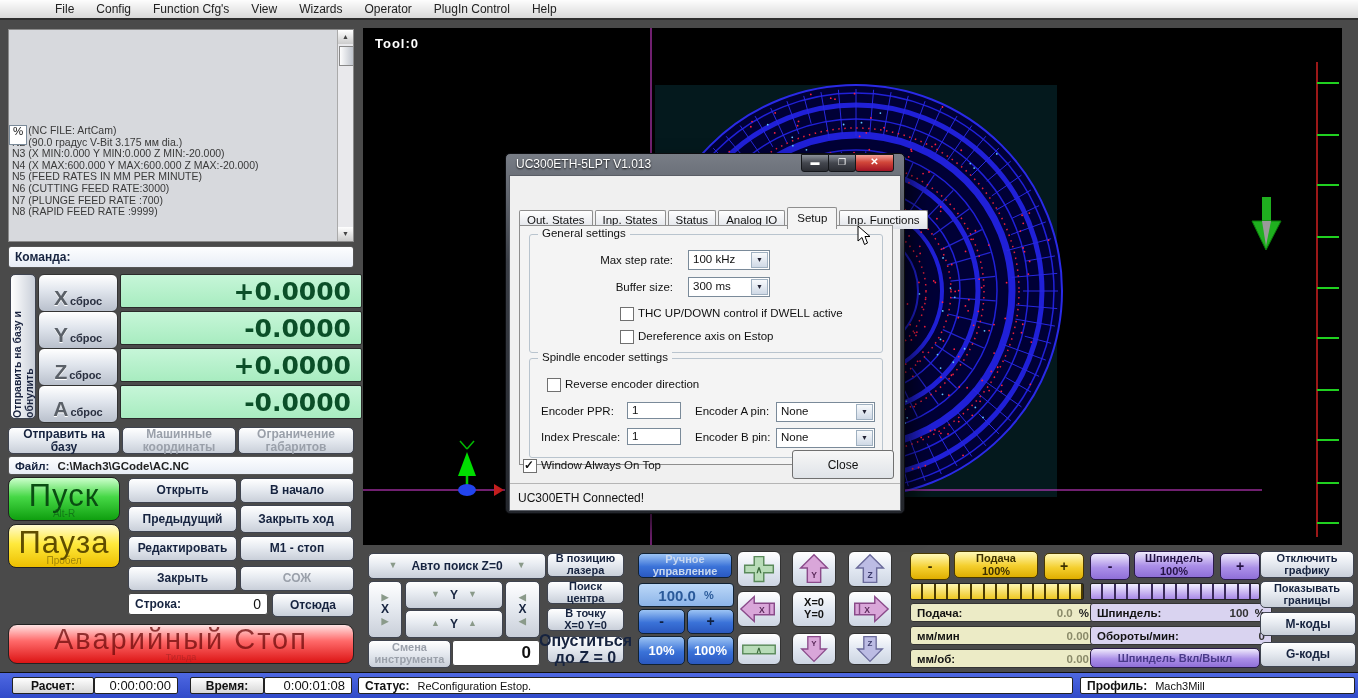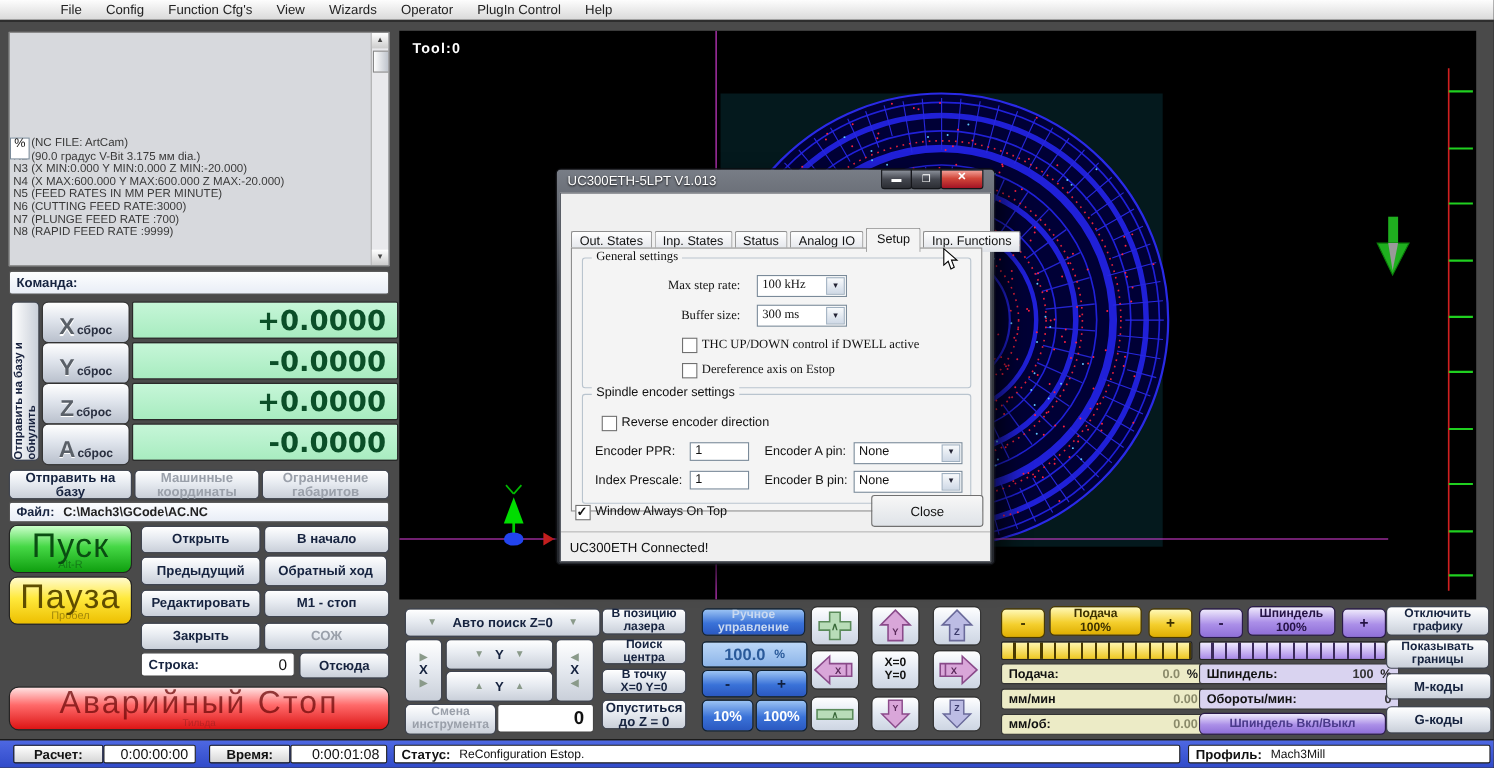--- a/index.html
+++ b/index.html
@@ -162,21 +162,21 @@
     <span class="t">Пуск</span>
       <span class="h">Alt-R</span>
   </div>
   <div id="btn-pause" class="bigbtn abs" style="left:8px;top:524px;width:110px;height:42px;">
     <span class="t">Пауза</span>
       <span class="h">Пробел</span>
   </div>
   <div class="sbtn abs" style="left:128px;top:478px;width:107px;height:23px;">Открыть</div>
   <div class="sbtn abs" style="left:240px;top:478px;width:112px;height:23px;">В начало</div>
   <div class="sbtn abs" style="left:128px;top:506px;width:107px;height:24px;">Предыдущий</div>
-  <div class="sbtn abs" style="left:240px;top:505px;width:112px;height:28px;padding:0 10px;box-sizing:border-box;">Обратный ход</div>
+  <div class="sbtn abs" style="left:240px;top:505px;width:112px;height:28px;padding:0 10px;box-sizing:border-box;">Закрыть ход</div>
   <div class="sbtn abs" style="left:128px;top:536px;width:107px;height:23px;">Редактировать</div>
   <div class="sbtn abs" style="left:240px;top:536px;width:112px;height:23px;">M1 - стоп</div>
   <div class="sbtn abs" style="left:128px;top:566px;width:107px;height:23px;">Закрыть</div>
   <div class="sbtn dis abs" style="left:240px;top:566px;width:112px;height:23px;">СОЖ</div>
   <div class="abs" style="left:128px;top:593px;width:140px;height:22px;background:#fff;border:1px solid #444;border-radius:3px;display:flex;align-items:center;padding:0 6px;box-sizing:border-box;">
     <b style="font-size:12px;color:#16233f;">Строка:</b>
     <span style="margin-left:auto;font-size:14px;color:#111;">0</span>
   </div>
   <div class="sbtn abs" style="left:272px;top:593px;width:80px;height:22px;">Отсюда</div>
 
@@ -771,21 +771,21 @@
   <div id="dlg">
     <span id="dlg-title">UC300ETH-5LPT V1.013</span>
     <div class="winbtn" style="left:295px;width:26px;">▬</div>
     <div class="winbtn" style="left:322px;width:26px;">❐</div>
     <div class="winbtn" id="wb-close" style="left:349px;width:37px;">✕</div>
     <div id="dlg-body">
       <div style="position:absolute;left:9px;top:31px;white-space:nowrap;">
         <span class="tab">Out. States</span><span class="tab">Inp. States</span><span class="tab">Status</span><span class="tab">Analog IO</span><span class="tab active">Setup</span><span class="tab">Inp. Functions</span>
       </div>
       <div id="tabpage">
-        <div class="grp" style="left:9px;top:8px;width:352px;height:117px;font-family:Liberation Serif, serif;">
+        <div class="grp" style="left:9px;top:8px;width:352px;height:117px;">
           <span class="legend">General settings</span>
           <span class="dlbl" style="left:10px;top:19px;width:133px;text-align:right;">Max step rate:</span>
           <div class="sel" style="left:158px;top:15px;width:80px;">
             <div class="txt">100 kHz</div>
             <div class="dd">▼</div>
           </div>
           <span class="dlbl" style="left:10px;top:46px;width:133px;text-align:right;">Buffer size:</span>
           <div class="sel" style="left:158px;top:42px;width:80px;">
             <div class="txt">300 ms</div>
             <div class="dd">▼</div>
@@ -852,21 +852,21 @@
       <span class="arrgl">◀</span>
         <span>X</span>
         <span class="arrgl">◀</span>
     </div>
     <div class="sbtn dis abs" style="left:8px;top:92px;width:81px;height:26px;font-size:11px;">Смена инструмента</div>
     <div class="abs" style="left:92px;top:92px;width:88px;height:26px;background:#fff;border:1px solid #444;border-radius:3px;display:flex;align-items:center;justify-content:flex-end;padding-right:8px;box-sizing:border-box;font-size:17px;font-weight:bold;color:#111;">0</div>
 
     <div class="sbtn abs" style="left:187px;top:5px;width:77px;height:24px;font-size:11px;padding:0 6px;box-sizing:border-box;">В позицию лазера</div>
     <div class="sbtn abs" style="left:187px;top:33px;width:77px;height:23px;font-size:11px;padding:0 10px;box-sizing:border-box;">Поиск центра</div>
     <div class="sbtn abs" style="left:187px;top:60px;width:77px;height:23px;font-size:11px;padding:0 8px;box-sizing:border-box;">В точку X=0 Y=0</div>
-    <div class="sbtn abs" style="left:187px;top:88px;width:77px;height:27px;font-size:12px;padding:0 4px;box-sizing:border-box;">Опуститься до Z = 0</div>
+    <div class="sbtn abs" style="left:187px;top:88px;width:77px;height:27px;font-size:16px;padding:0 4px;box-sizing:border-box;">Опуститься до Z = 0</div>
 
     <div class="bluebtn abs" style="left:278px;top:5px;width:94px;height:25px;padding:0 8px;box-sizing:border-box;">Ручное управление</div>
     <div class="bluedisp abs" style="left:278px;top:35px;width:94px;height:22px;">
       <span>100.0</span>
         <span style="font-size:11px;">%</span>
     </div>
     <div class="bluebtn dk abs" style="left:278px;top:61px;width:45px;height:23px;">-</div>
     <div class="bluebtn dk abs" style="left:327px;top:61px;width:45px;height:23px;">+</div>
     <div class="bluebtn wt abs" style="left:278px;top:88px;width:45px;height:27px;">10%</div>
     <div class="bluebtn wt abs" style="left:327px;top:88px;width:45px;height:27px;">100%</div>

